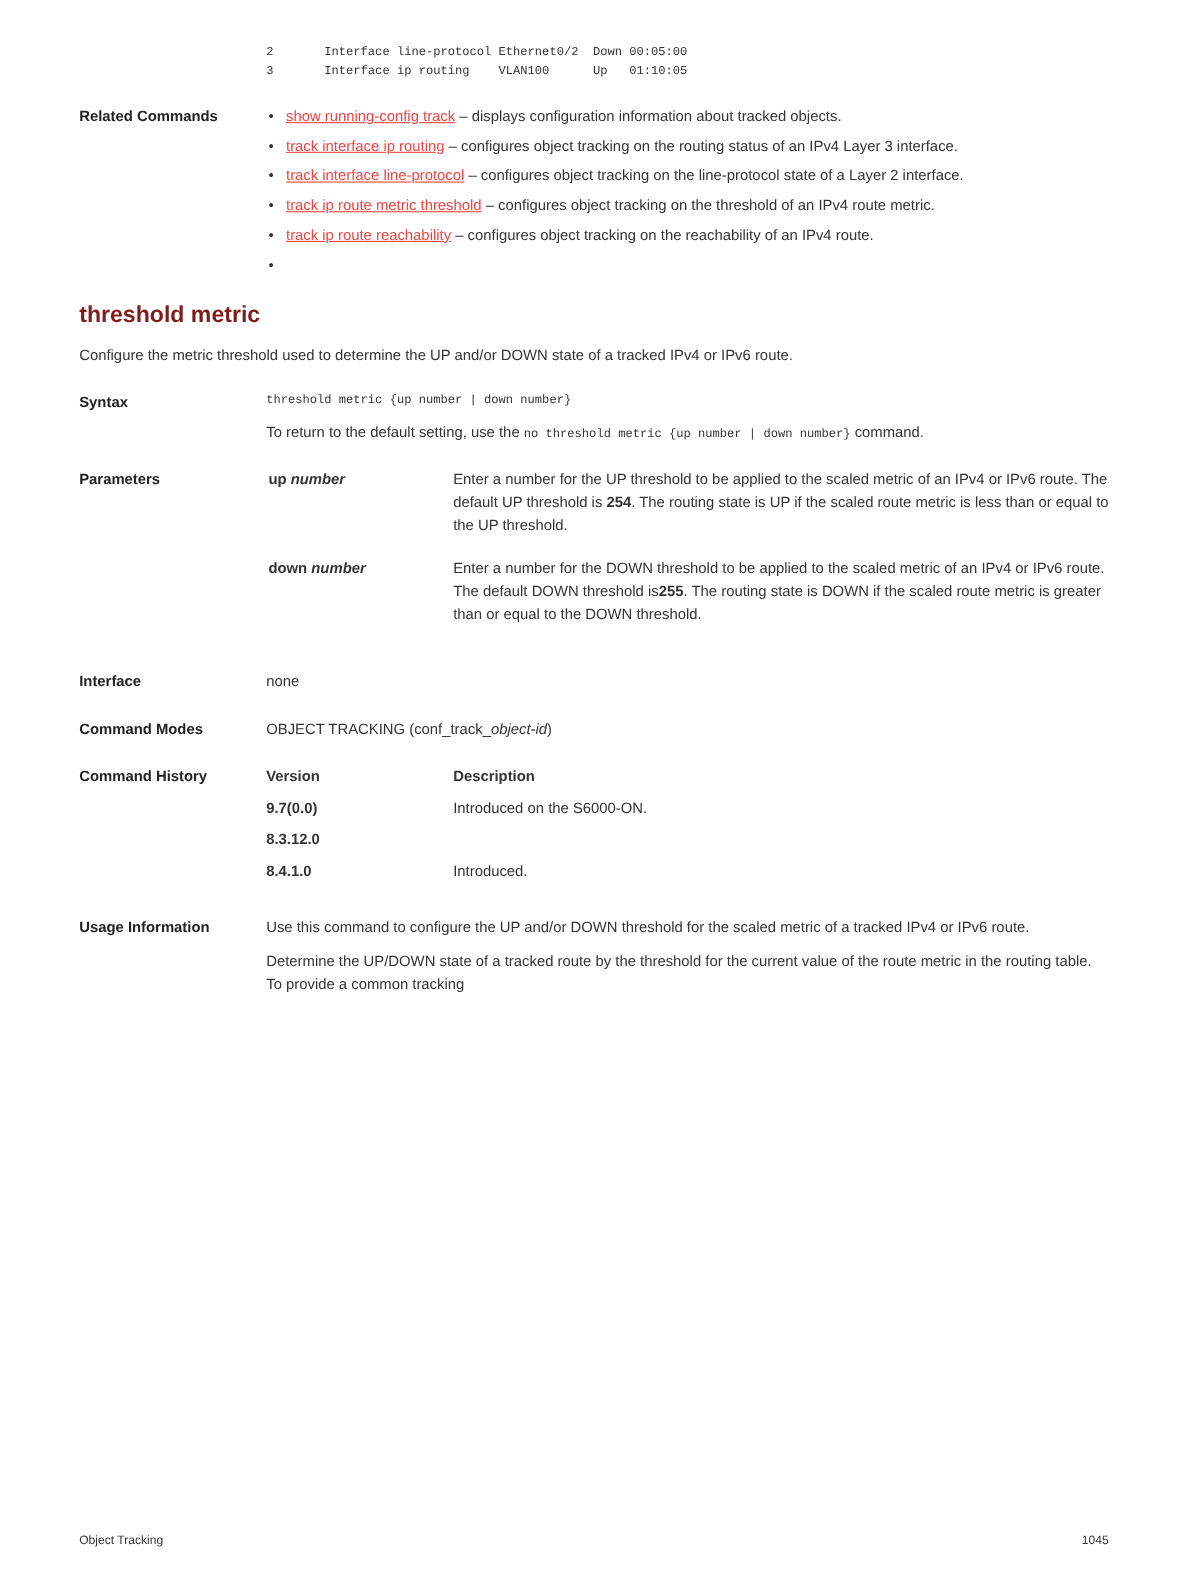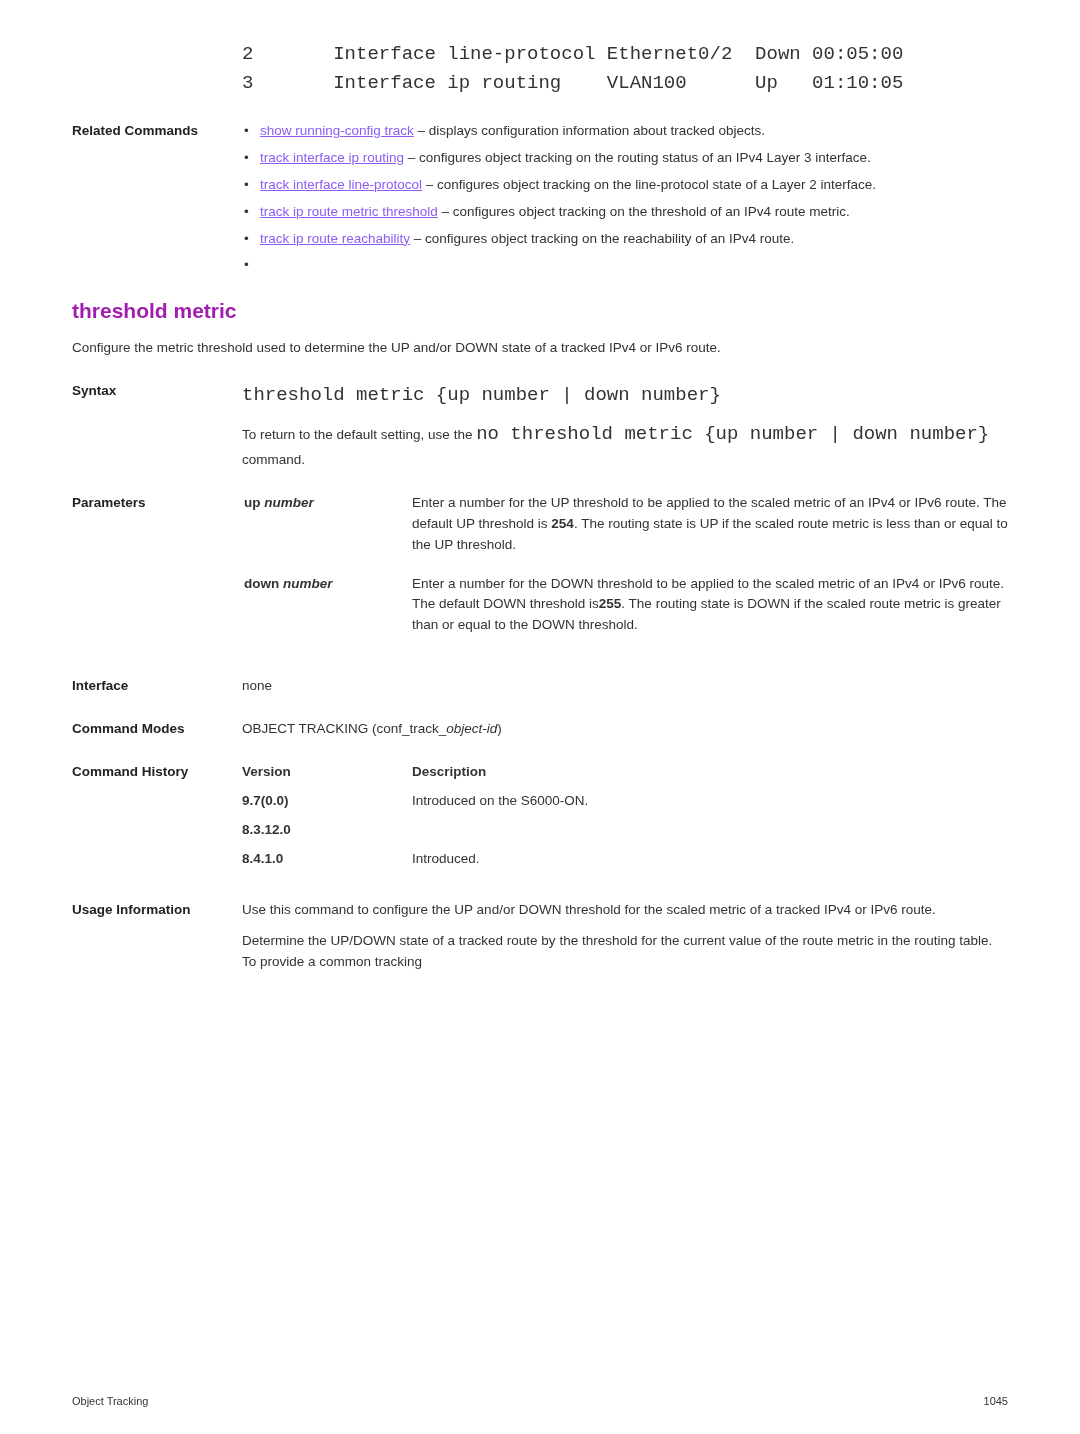--- a/index.html
+++ b/index.html
@@ -8,29 +8,29 @@
     font-size: 13.5px;
     line-height: 1.55;
     color: #333;
     background: #fff;
     width: 1080px;
     height: 1434px;
     padding: 40px 72px 30px 72px;
     position: relative;
     font-weight: 300;
   }
-  .mono { font-family: "Courier New", monospace; font-size: 19px; white-space: pre; color: #333; }
+  .mono { font-family: "Courier New", monospace; font-size: 11px; white-space: pre; color: #333; }
   .two-col { display: flex; }
   .label-col { width: 170px; flex-shrink: 0; font-weight: 600; color: #222; }
   .content-col { flex: 1; }
   ul.bullets { list-style: none; padding-left: 0; }
   ul.bullets > li { position: relative; padding-left: 18px; margin-bottom: 6px; }
   ul.bullets > li::before { content: "•"; position: absolute; left: 2px; top: 0; }
-  a.link { color: #8b5cf6; text-decoration: underline; }
-  h2.section { font-size: 21px; font-weight: 600; color: #a21caf; margin-top: 40px; margin-bottom: 10px; }
+  a.link { color: #ef4444; text-decoration: underline; }
+  h2.section { font-size: 21px; font-weight: 600; color: #7f1d1d; margin-top: 40px; margin-bottom: 10px; }
   .block { margin-bottom: 22px; }
   .param-row { display: flex; margin-bottom: 18px; }
   .param-name { width: 170px; flex-shrink: 0; font-weight: 700; padding-left: 2px; }
   .param-desc { flex: 1; }
   .hist-row { display: flex; margin-bottom: 8px; }
   .hist-ver { width: 170px; flex-shrink: 0; }
   .hist-desc { flex: 1; }
   .bold { font-weight: 600; }
   .sp-top { margin-top: 10px; }
   .footer { position: absolute; bottom: 24px; left: 72px; right: 72px; display: flex; justify-content: space-between; font-size: 11px; color: #333; font-weight: 300; }

